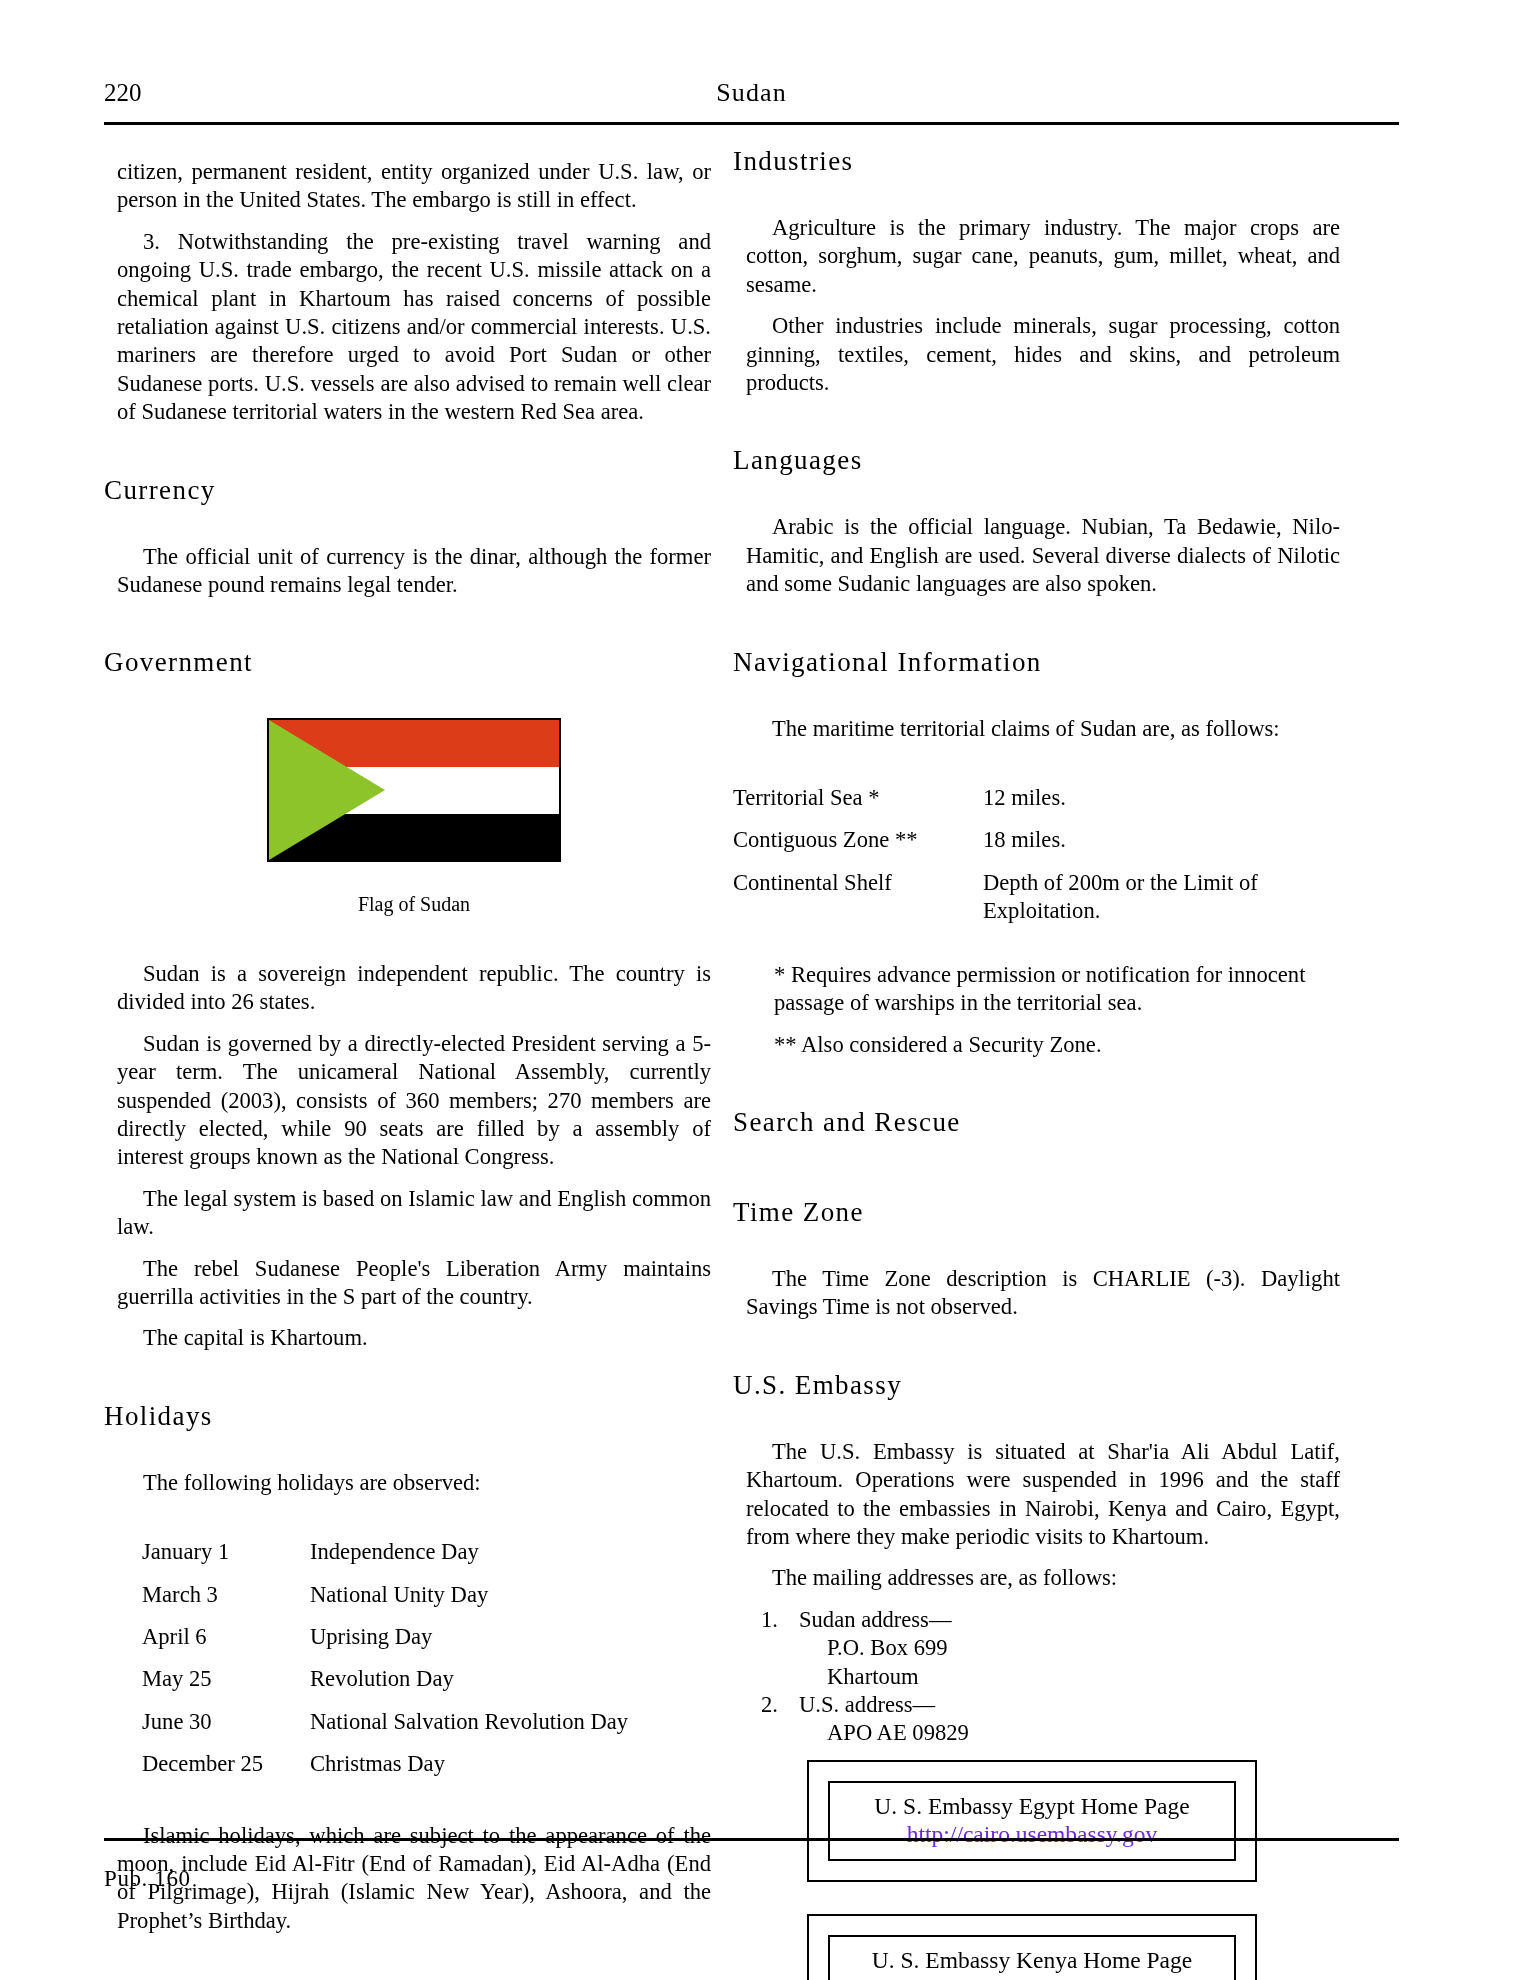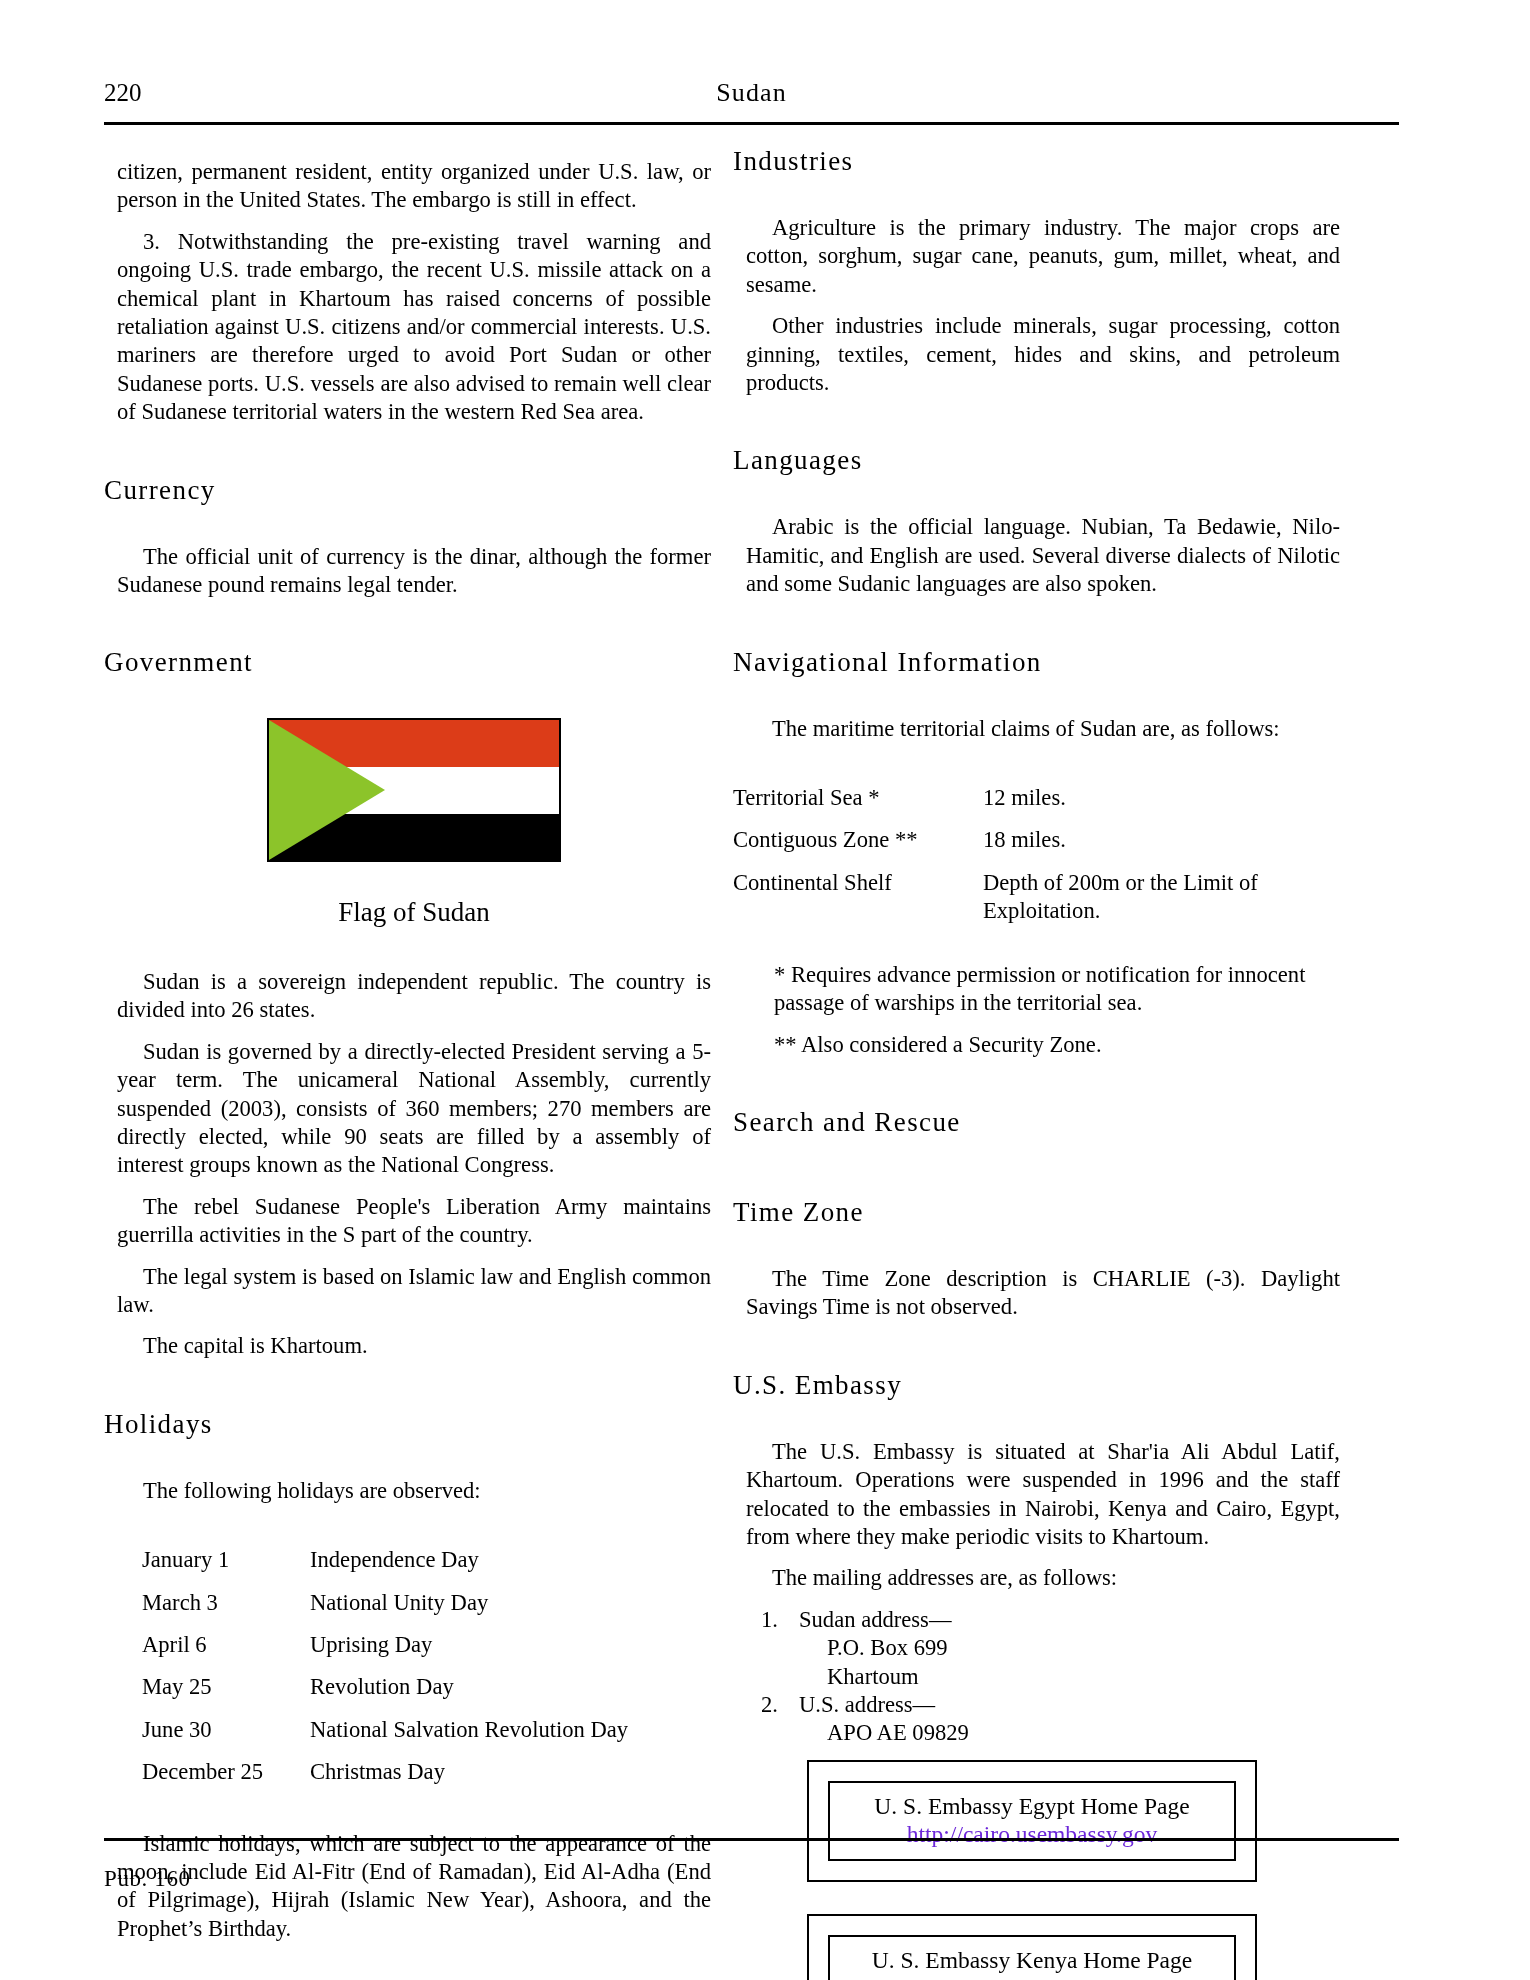--- a/index.html
+++ b/index.html
@@ -132,23 +132,23 @@
     top: 0;
     width: 0;
     height: 0;
     border-top: 70px solid transparent;
     border-bottom: 70px solid transparent;
     border-left: 116px solid #8cc42a;
   }
   .flagcap {
     width: 100%;
     text-align: center;
-    font-size: 27px;
+    font-size: 20px;
     line-height: 28.4px;
-    margin-top: 32px;
+    margin-top: 24px;
   }
 
   
   table.kv {
     border-collapse: collapse;
     width: 100%;
     font-size: 22.6px;
     line-height: 28.4px;
   }
   table.kv td {
@@ -241,22 +241,22 @@
         <div class="band white"></div>
         <div class="band black"></div>
         <div class="tri"></div>
       </div>
     </div>
     <div class="flagcap">Flag of Sudan</div>
 
     <div class="gap28"></div>
     <p class="ind">Sudan is a sovereign independent republic. The country is divided into 26 states.</p>
     <p class="ind">Sudan is governed by a directly-elected President serving a 5-year term. The unicameral National Assembly, currently suspended (2003), consists of 360 members; 270 members are directly elected, while 90 seats are filled by a assembly of interest groups known as the National Congress.</p>
+    <p class="ind">The legal system is based on Islamic law and English common law.</p>
     <p class="ind">The rebel Sudanese People's Liberation Army maintains guerrilla activities in the S part of the country.</p>
-    <p class="ind">The legal system is based on Islamic law and English common law.</p>
     <p class="ind last">The capital is Khartoum.</p>
 
     <div class="gap34"></div>
     <h2>Holidays</h2>
     <div class="gap24"></div>
     <p class="ind last">The following holidays are observed:</p>
     <div class="gap28"></div>
 
     <table class="kv holidays">
       <tbody>

